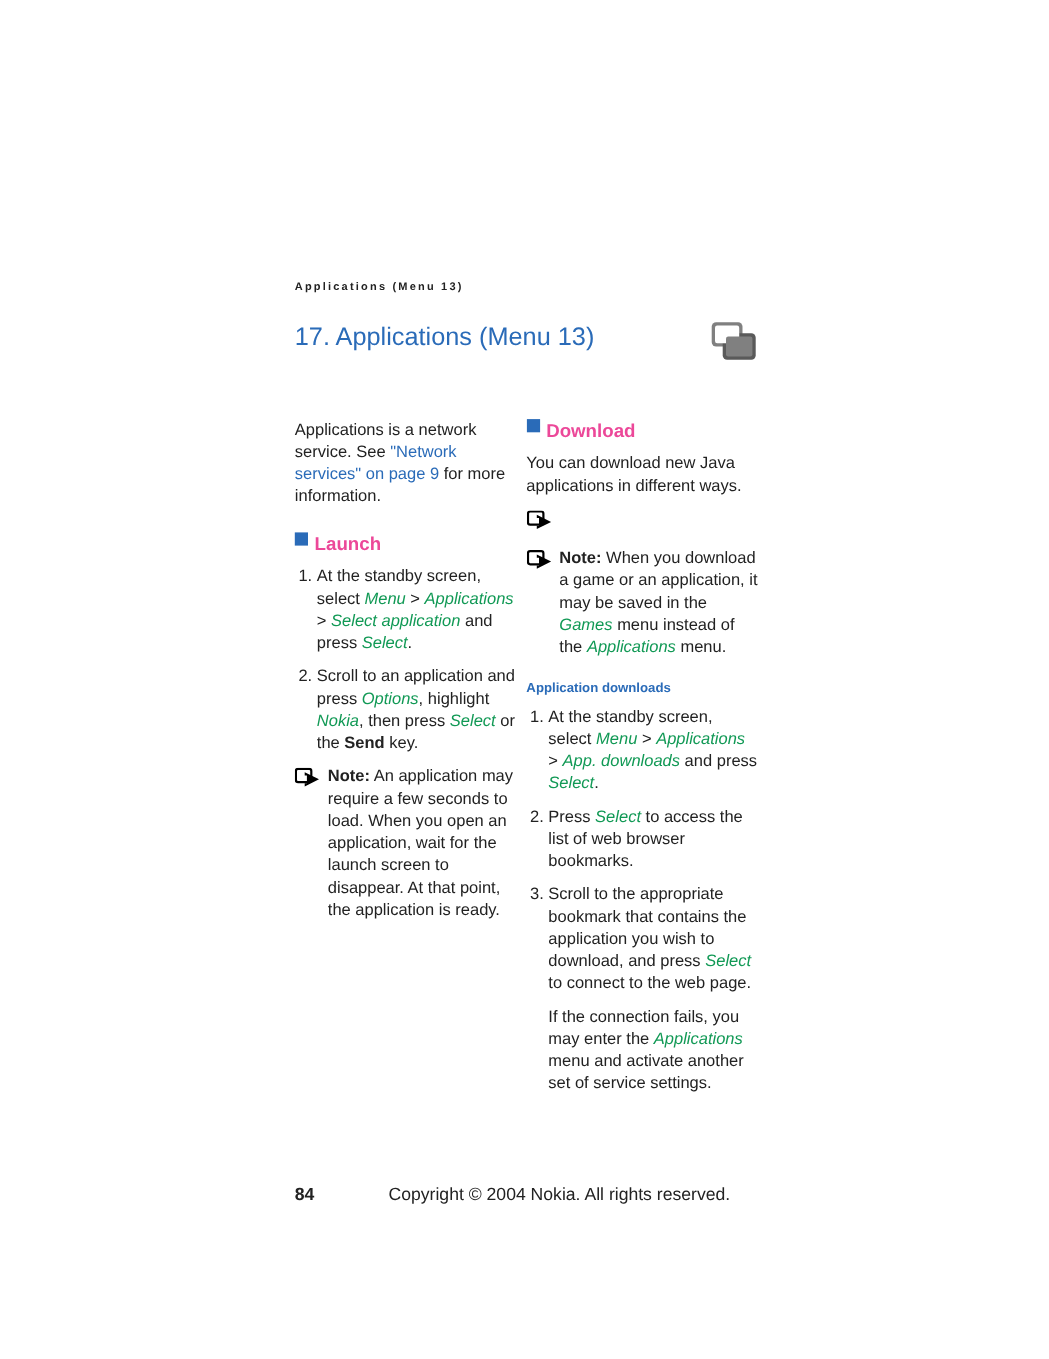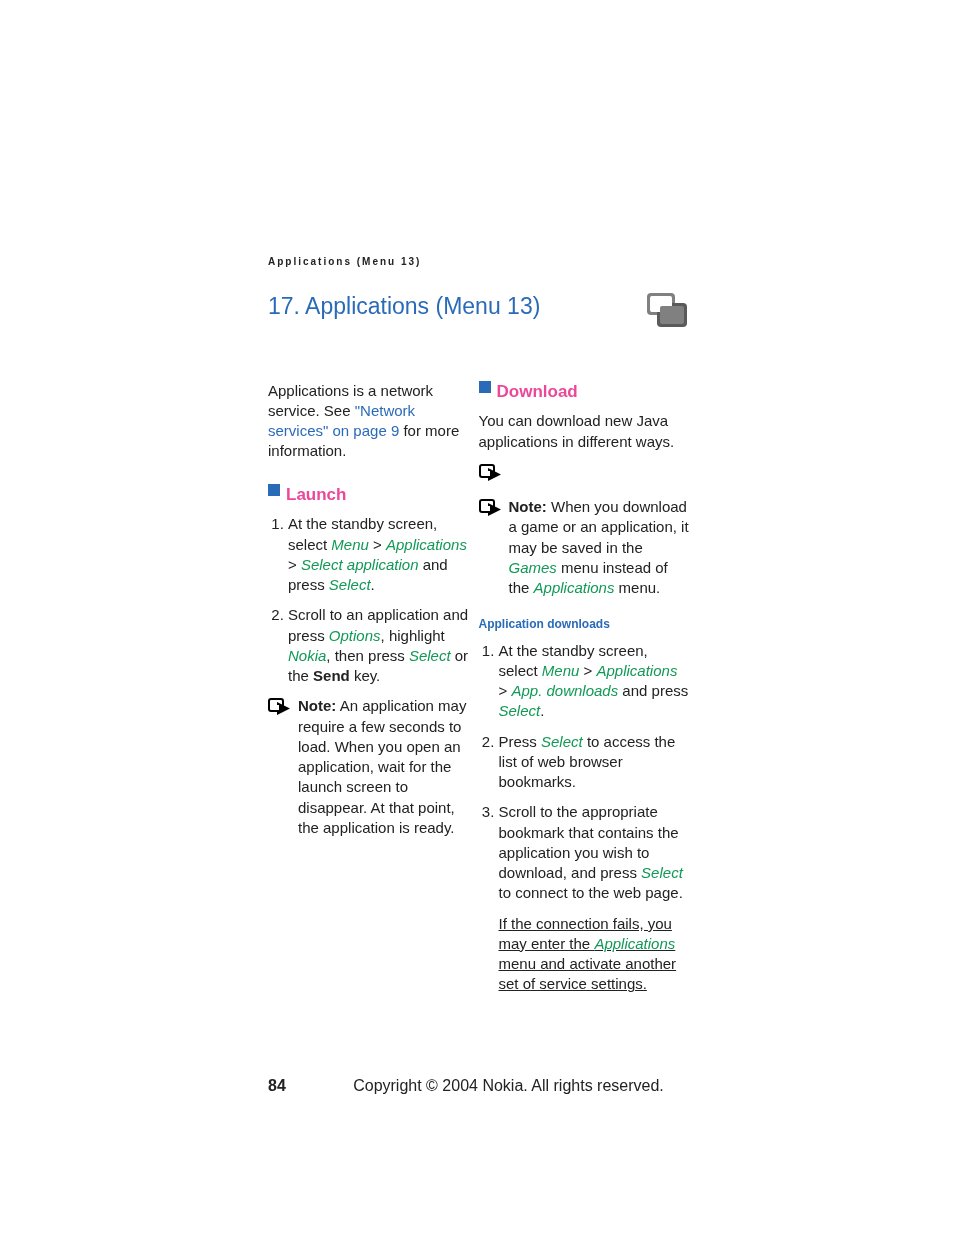--- a/index.html
+++ b/index.html
@@ -88,21 +88,21 @@
   .bold { font-weight: bold; }
   .footer {
     margin-top: 70px;
     display: flex;
     align-items: flex-start;
     font-size: 16px;
     color: #222;
   }
   .page-num { font-weight: bold; width: 60px; }
   .copyright { flex: 1; text-align: center; }
-  .indent-follow { margin-left: 20px; text-decoration: underline; }
+  .indent-follow { margin-left: 20px; }
 </style>
 </head>
 <body>
 
 <div class="page">
 
   <div class="running-head">Applications (Menu 13)</div>
 
   <div class="title-row">
     <h1>17. Applications (Menu 13)</h1>

